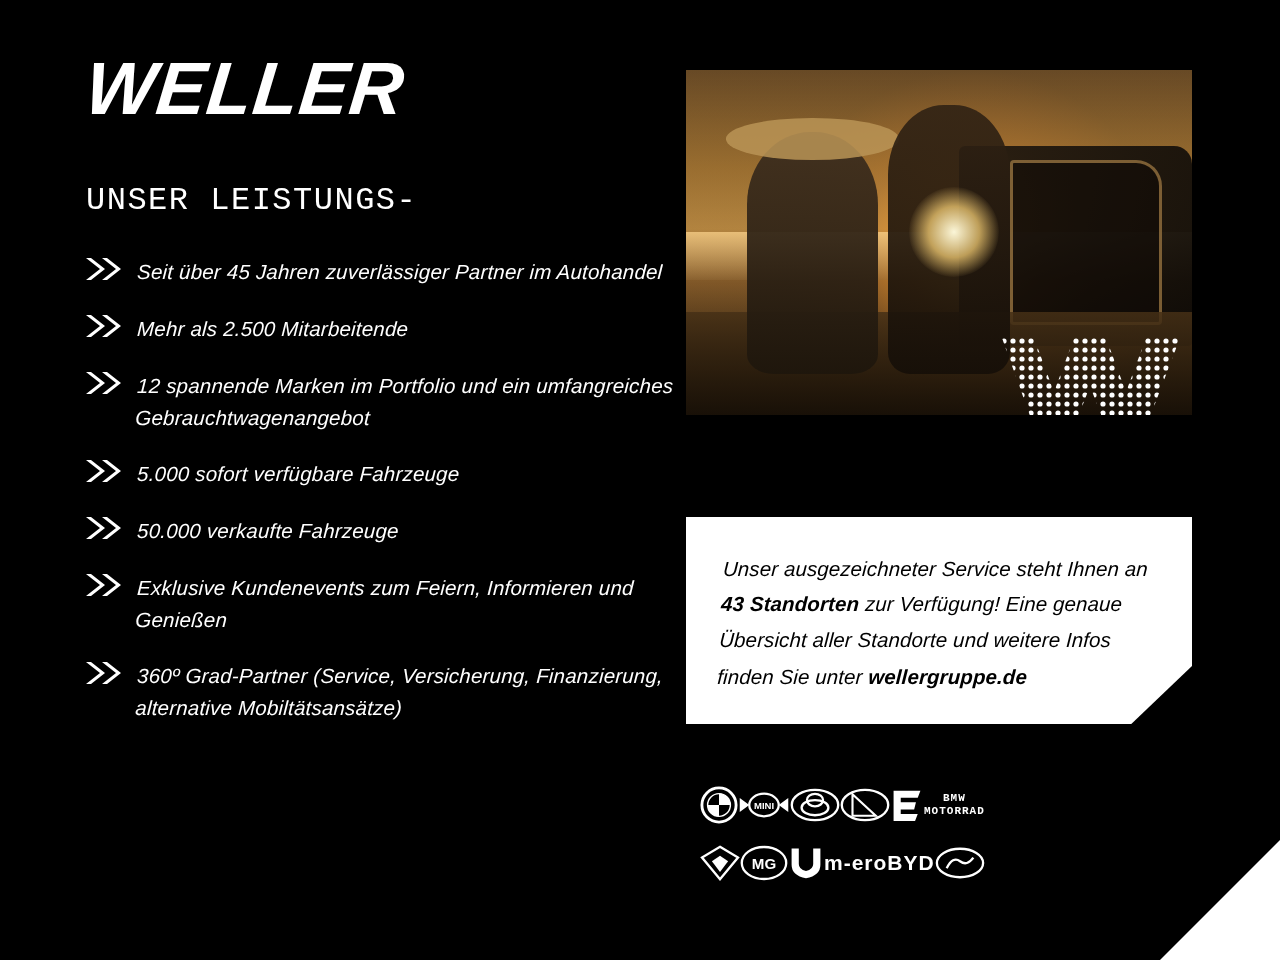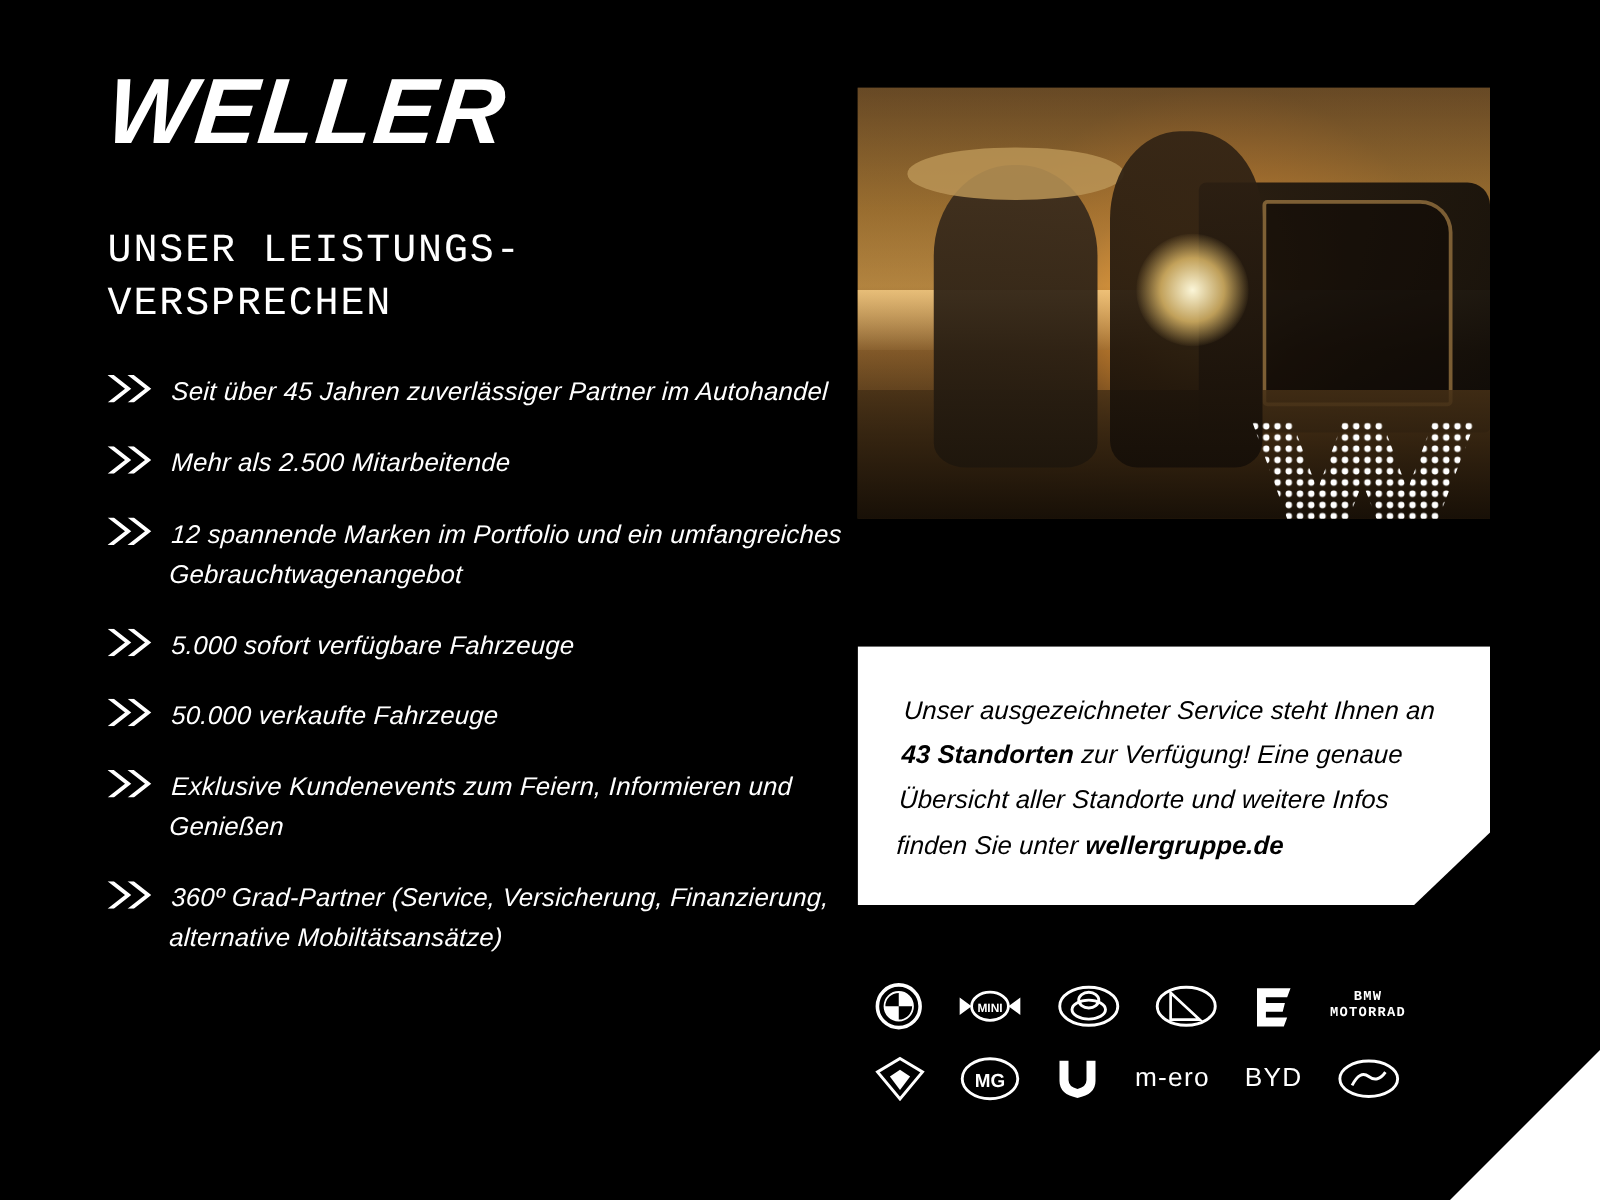--- a/index.html
+++ b/index.html
@@ -163,33 +163,32 @@
   
   .logos {
     position:absolute;
     left:700px; top:785px;
     width:480px;
   }
   .logo-row {
     display:flex;
     align-items:center;
     justify-content:flex-start;
-    gap:28px;
     margin-bottom:18px;
   }
   .logo {
     display:flex;
     align-items:center;
     justify-content:center;
     height:40px;
     color:#fff;
   }
   .logo-text {
     font-size:21px;
-    font-weight:400;
+    font-weight:700;
     letter-spacing:1px;
   }
   .logo-text.small { font-size:11px; line-height:1.15; text-align:center; font-weight:700;font-family:Liberation Mono, monospace; }
 
   
   .corner {
     position:absolute;
     right:0; bottom:0;
     width:120px; height:120px;
     background:#fff;
@@ -199,21 +198,20 @@
 </head>
 <body>
 
 <div class="page">
 
   <div class="left">
     <div class="brand">WELLER</div>
 
     <div class="headline">
       <div>UNSER LEISTUNGS-</div>
-      <div>VERSPRECHEN</div>
     </div>
 
     <ul class="bullets">
       <li class="bullet">
         <span class="chev">
           <svg width="40" height="22" viewBox="0 0 40 22">
               <path d="M0 0 L14 11 L0 22 L5 22 L19 11 L5 0 Z" fill="#fff"></path>
               <path d="M16 0 L30 11 L16 22 L21 22 L35 11 L21 0 Z" fill="#fff"></path>
             </svg>
         </span>

